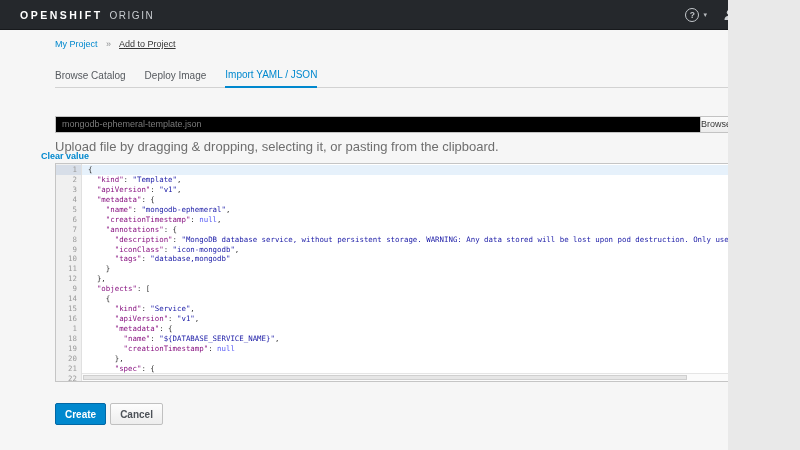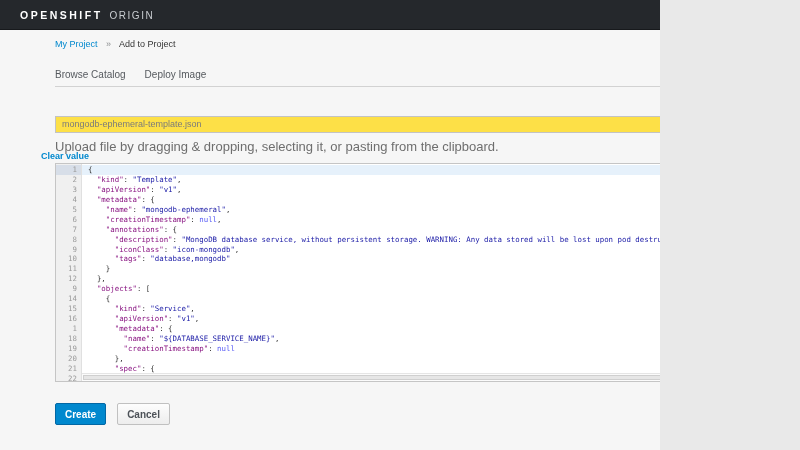--- a/index.html
+++ b/index.html
@@ -1,51 +1,51 @@
 <!DOCTYPE html>
 <html style="--accent: #0088ce; --header-bg: #25282c; --editor-key: #881280; --editor-string: #1a1aa6; --editor-const: #585cf6;"><head>
 <meta charset="utf-8">
 <style>
   html,body{margin:0;padding:0;}
   body{font-family:"Liberation Sans",sans-serif;background:#e9e9e9;}
-  #app{position:relative;width:660px;height:450px;background:#f6f6f6;overflow:hidden;}
+  #app{position:relative;width:728px;height:450px;background:#f6f6f6;overflow:hidden;}
 
   
   .topbar{position:absolute;left:0;top:0;width:800px;height:30px;background:var(--header-bg);
           border-bottom:1px solid #17191c;display:flex;align-items:center;box-sizing:border-box;
           padding:0 14px 0 20px;}
   .brand{display:flex;align-items:baseline;cursor:pointer;}
   .brand-bold{color:#ffffff;font-weight:bold;font-size:10.5px;letter-spacing:2.5px;}
   .brand-light{color:#c9cdd1;font-size:10px;letter-spacing:1.5px;margin-left:7px;}
   .top-right{margin-left:auto;display:flex;align-items:center;gap:16px;}
   .menu{display:flex;align-items:center;gap:4px;cursor:pointer;}
   .qcircle{display:inline-block;width:12px;height:12px;border:1px solid #c3c7cb;border-radius:50%;
            color:#c3c7cb;font-size:8.5px;line-height:12px;text-align:center;font-weight:bold;}
   .caret{color:#b6babd;font-size:7px;line-height:1;}
   .username{color:#d3d6d9;font-size:9px;}
   .user-icon svg{display:block;}
 
   
   .breadcrumb{position:absolute;left:55px;top:39px;font-size:9px;}
   .bc-link{color:var(--accent);text-decoration:none;cursor:pointer;}
   .bc-sep{color:#8b8d8f;margin:0 6px;font-size:9px;}
-  .bc-current{color:#363636;}
+  .bc-current{color:#363636;text-decoration:underline;}
 
   
   .tab-bar{position:absolute;left:55px;top:67px;width:702px;display:flex;
            border-bottom:1px solid #d2d2d2;align-items:flex-end;}
   .tab{font-size:10px;color:#55595e;padding:2px 0 6px 0;margin-right:19px;cursor:pointer;}
   .tab.active{color:var(--accent);border-bottom:2px solid var(--accent);margin-bottom:-1px;}
 
   
   .desc{position:absolute;left:55px;top:99px;margin:0;font-size:9px;color:#3a3d40;}
 
   
   .filerow{position:absolute;left:55px;top:116px;width:702px;height:17px;display:flex;box-sizing:border-box;}
-  .fileinput{flex:1;box-sizing:border-box;border:1px solid #c3c3c3;border-right:none;background:#fde047;
+  .fileinput{flex:1;box-sizing:border-box;border:1px solid #c3c3c3;border-right:none;background:#000000;
              font-size:9px;color:#7b7b7b;padding:0 6px;line-height:15px;white-space:nowrap;overflow:hidden;}
   .browse{box-sizing:border-box;width:57px;border:1px solid #c3c3c3;background:linear-gradient(#fbfbfb,#ececec);
           font-family:"Liberation Sans",sans-serif;font-size:9px;color:#363636;text-align:left;
           line-height:15px;padding:0;cursor:pointer;}
 
   .hint{position:absolute;left:55px;top:139px;margin:0;font-size:13px;color:#6e6e6e;}
   .clear{position:absolute;left:41px;top:151px;font-size:9px;color:var(--accent);font-weight:bold;cursor:pointer;text-decoration:none;}
 
   
   .editor{position:absolute;left:55px;top:163px;width:702px;height:219px;box-sizing:border-box;
@@ -62,21 +62,21 @@
   .tk-k{color:var(--editor-key);}
   .tk-s{color:var(--editor-string);}
   .tk-c{color:var(--editor-const);}
   .vscroll{width:9px;flex-shrink:0;position:relative;background:#f3f3f3;border-left:1px solid #dcdcdc;}
   .vthumb{position:absolute;top:1px;left:1px;right:1px;height:20px;background:#cccccc;
           border:1px solid #b9b9b9;border-radius:1px;box-sizing:border-box;}
   .hscroll{position:absolute;left:0;right:0;bottom:0;height:8px;background:#fbfbfb;border-top:1px solid #e5e5e5;box-sizing:border-box;}
   .hthumb{position:absolute;left:1px;top:1px;width:91%;height:5px;background:#e6e6e6;border:1px solid #cfcfcf;box-sizing:border-box;}
 
   
-  .actions{position:absolute;left:55px;top:403px;display:flex;gap:11px;}
+  .actions{position:absolute;left:55px;top:403px;display:flex;gap:4px;}
   .btn{font-family:"Liberation Sans",sans-serif;font-size:10px;font-weight:bold;height:22px;
        padding:0 9px;border-radius:2px;cursor:pointer;}
   .btn-primary{background:var(--accent);color:#ffffff;border:1px solid #0267a4;}
   .btn-default{background:linear-gradient(#fdfdfd,#ededed);color:#4d5258;border:1px solid #c0c0c0;}
 </style>
 </head>
 <body>
 
 <div id="app">
 
@@ -105,20 +105,21 @@
 
   <nav class="breadcrumb">
     <a class="bc-link">My Project</a>
     <span class="bc-sep">»</span>
     <span class="bc-current">Add to Project</span>
   </nav>
 
   <div class="tab-bar">
       <div class="tab">Browse Catalog</div>
       <div class="tab">Deploy Image</div>
+      <div class="tab active">Import YAML / JSON</div>
     </div>
 
 
   <div class="filerow">
     <div class="fileinput">mongodb-ephemeral-template.json</div>
     <button class="browse">Browse...</button>
   </div>
 
   <p class="hint">Upload file by dragging &amp; dropping, selecting it, or pasting from the clipboard.</p>
   <a class="clear">Clear value</a>

